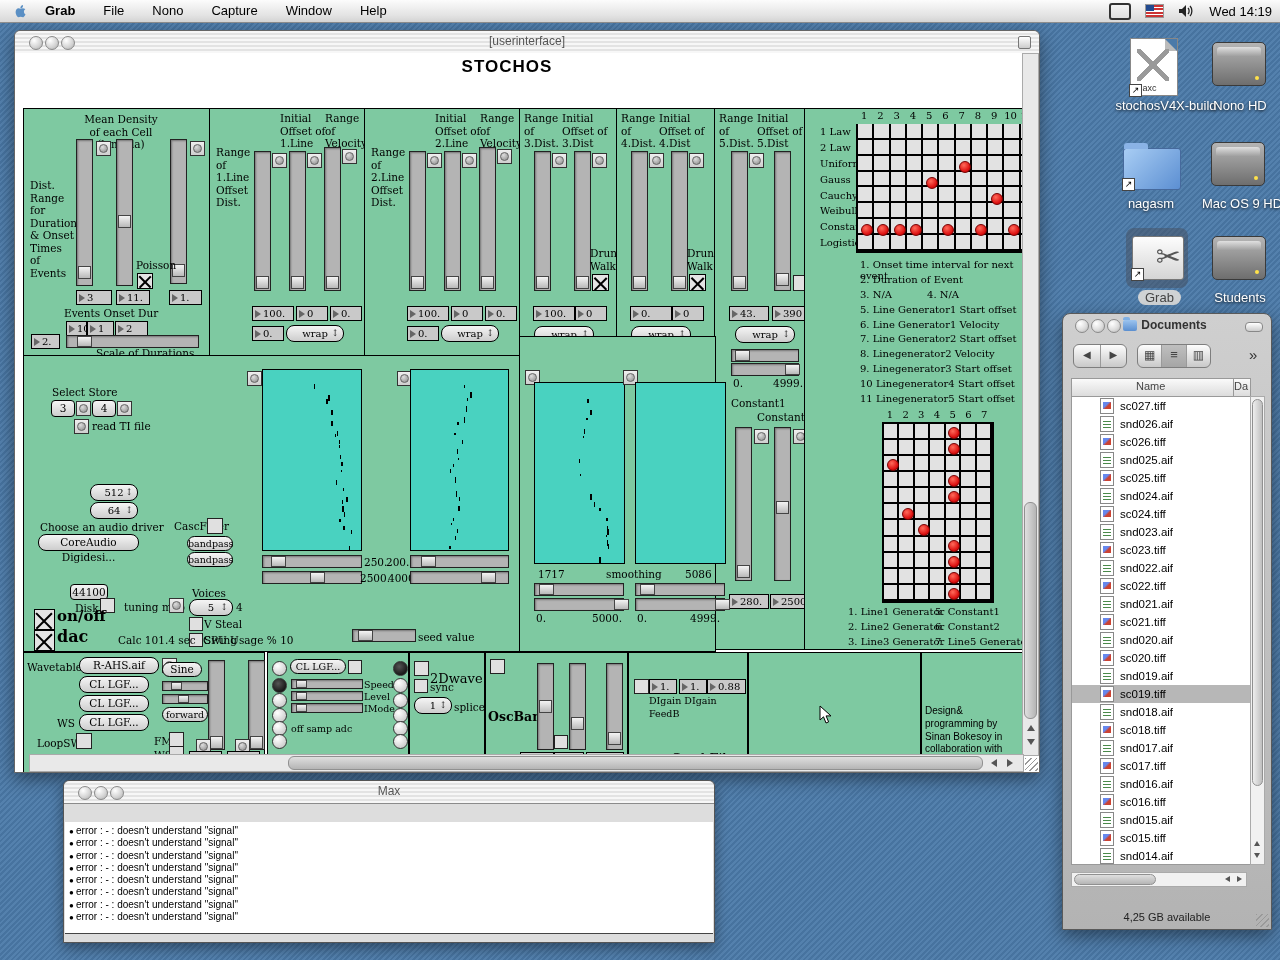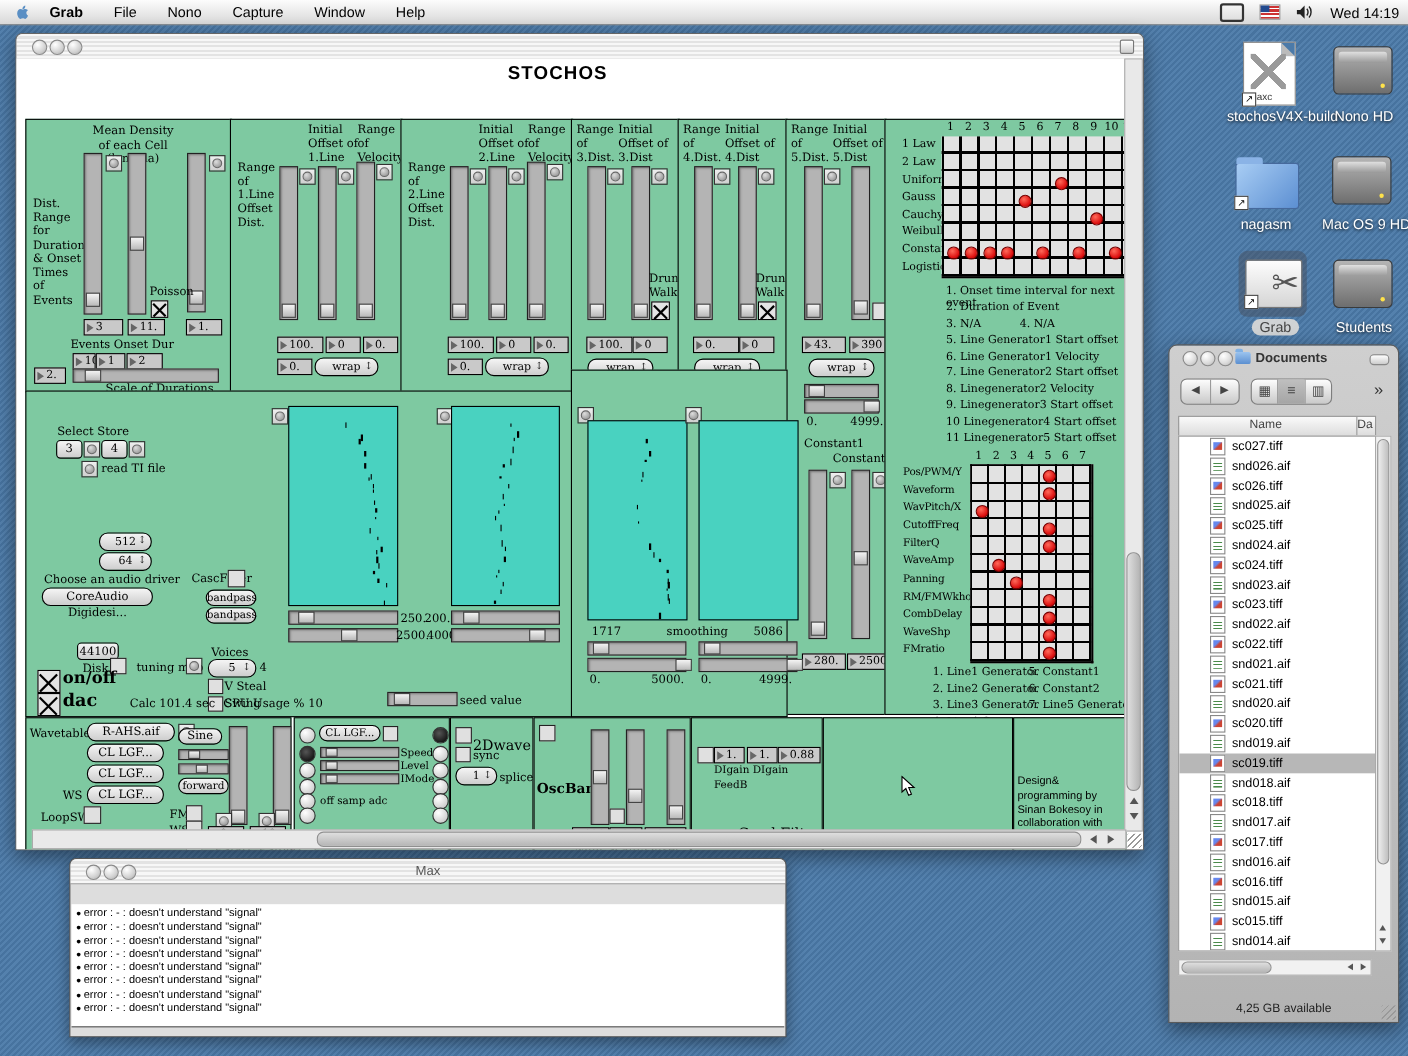--- a/index.html
+++ b/index.html
@@ -193,20 +193,21 @@
   <div class="abs" style="left:1202px;top:236px;width:76px;height:80px;">
     <span class="drive" style="left:10px;top:0;"></span>
     <span class="dlabel" style="left:0;top:54px;width:76px;">Students</span>
   </div>
 
   <div id="main-window">
     <div class="winbar">
       <span class="wbtn" style="left:14px;"></span>
       <span class="wbtn" style="left:30px;"></span>
       <span class="wbtn" style="left:46px;"></span>
+      <span class="wtitle">[userinterface]</span>
       <span class="shadebox" style="right:8px;top:5px;"></span>
     </div>
     <div id="patch">
       <div id="stochos-title">STOCHOS</div>
 
       <div class="panel" style="left:8px;top:55px;width:186px;height:247px;">
         <div class="t" style="left:42px;top:4px;text-align:center;width:110px;">Mean Density
 of each Cell
 (lambda)</div>
         <div class="t" style="left:6px;top:70px;">Dist.
@@ -443,33 +444,20 @@
             <div>11 Linegenerator5 Start offset</div>
           </div>
         <div class="g2cols" style="left:77px;top:300px;width:110px;">
             <div>1</div>
             <div>2</div>
             <div>3</div>
             <div>4</div>
             <div>5</div>
             <div>6</div>
             <div>7</div>
-          </div>
-        <div class="g2rows abs" style="left:16px;top:313px;">
-            <div>Pos/PWM/Y</div>
-            <div>Waveform</div>
-            <div>WavPitch/X</div>
-            <div>CutoffFreq</div>
-            <div>FilterQ</div>
-            <div>WaveAmp</div>
-            <div>Panning</div>
-            <div>RM/FMWkho</div>
-            <div>CombDelay</div>
-            <div>WaveShp</div>
-            <div>FMratio</div>
           </div>
         <div class="gwrap" style="left:77px;top:313px;width:110px;height:179px;
              background-image:repeating-linear-gradient(90deg,#000 0 2px,transparent 2px 15.43px),repeating-linear-gradient(0deg,#000 0 2px,transparent 2px 16.1px);">
             <b class="gdot" style="left: 70.435px; top: 9.05px;"></b>
             <b class="gdot" style="left: 70.435px; top: 25.15px;"></b>
             <b class="gdot" style="left: 8.715px; top: 41.25px;"></b>
             <b class="gdot" style="left: 70.435px; top: 57.35px;"></b>
             <b class="gdot" style="left: 70.435px; top: 73.45px;"></b>
             <b class="gdot" style="left: 24.145px; top: 89.55px;"></b>
             <b class="gdot" style="left: 39.575px; top: 105.65px;"></b>

